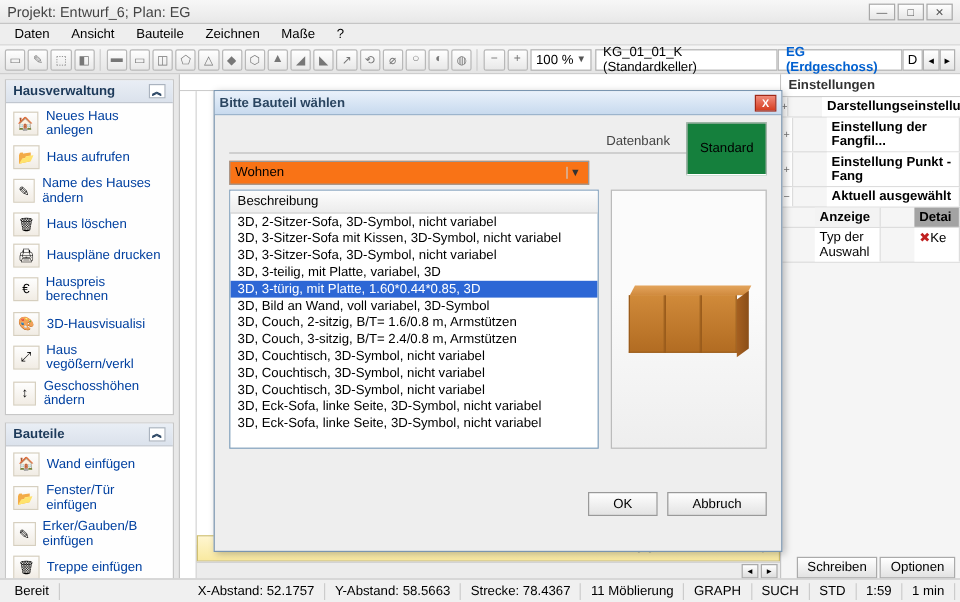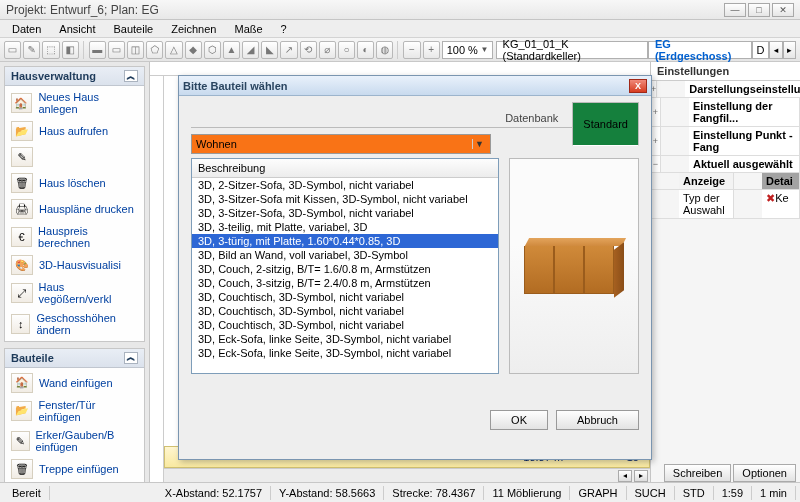--- a/index.html
+++ b/index.html
@@ -161,20 +161,21 @@
           <div class="gitem">
             <div class="gicon">🏠</div>
             <div class="gitem-text">Neues Haus anlegen</div>
           </div>
           <div class="gitem">
             <div class="gicon">📂</div>
             <div class="gitem-text">Haus aufrufen</div>
           </div>
           <div class="gitem">
             <div class="gicon">✎</div>
+            <div class="gitem-text">Name des Hauses ändern</div>
           </div>
           <div class="gitem">
             <div class="gicon">🗑</div>
             <div class="gitem-text">Haus löschen</div>
           </div>
           <div class="gitem">
             <div class="gicon">🖨</div>
             <div class="gitem-text">Hauspläne drucken</div>
           </div>
           <div class="gitem">

